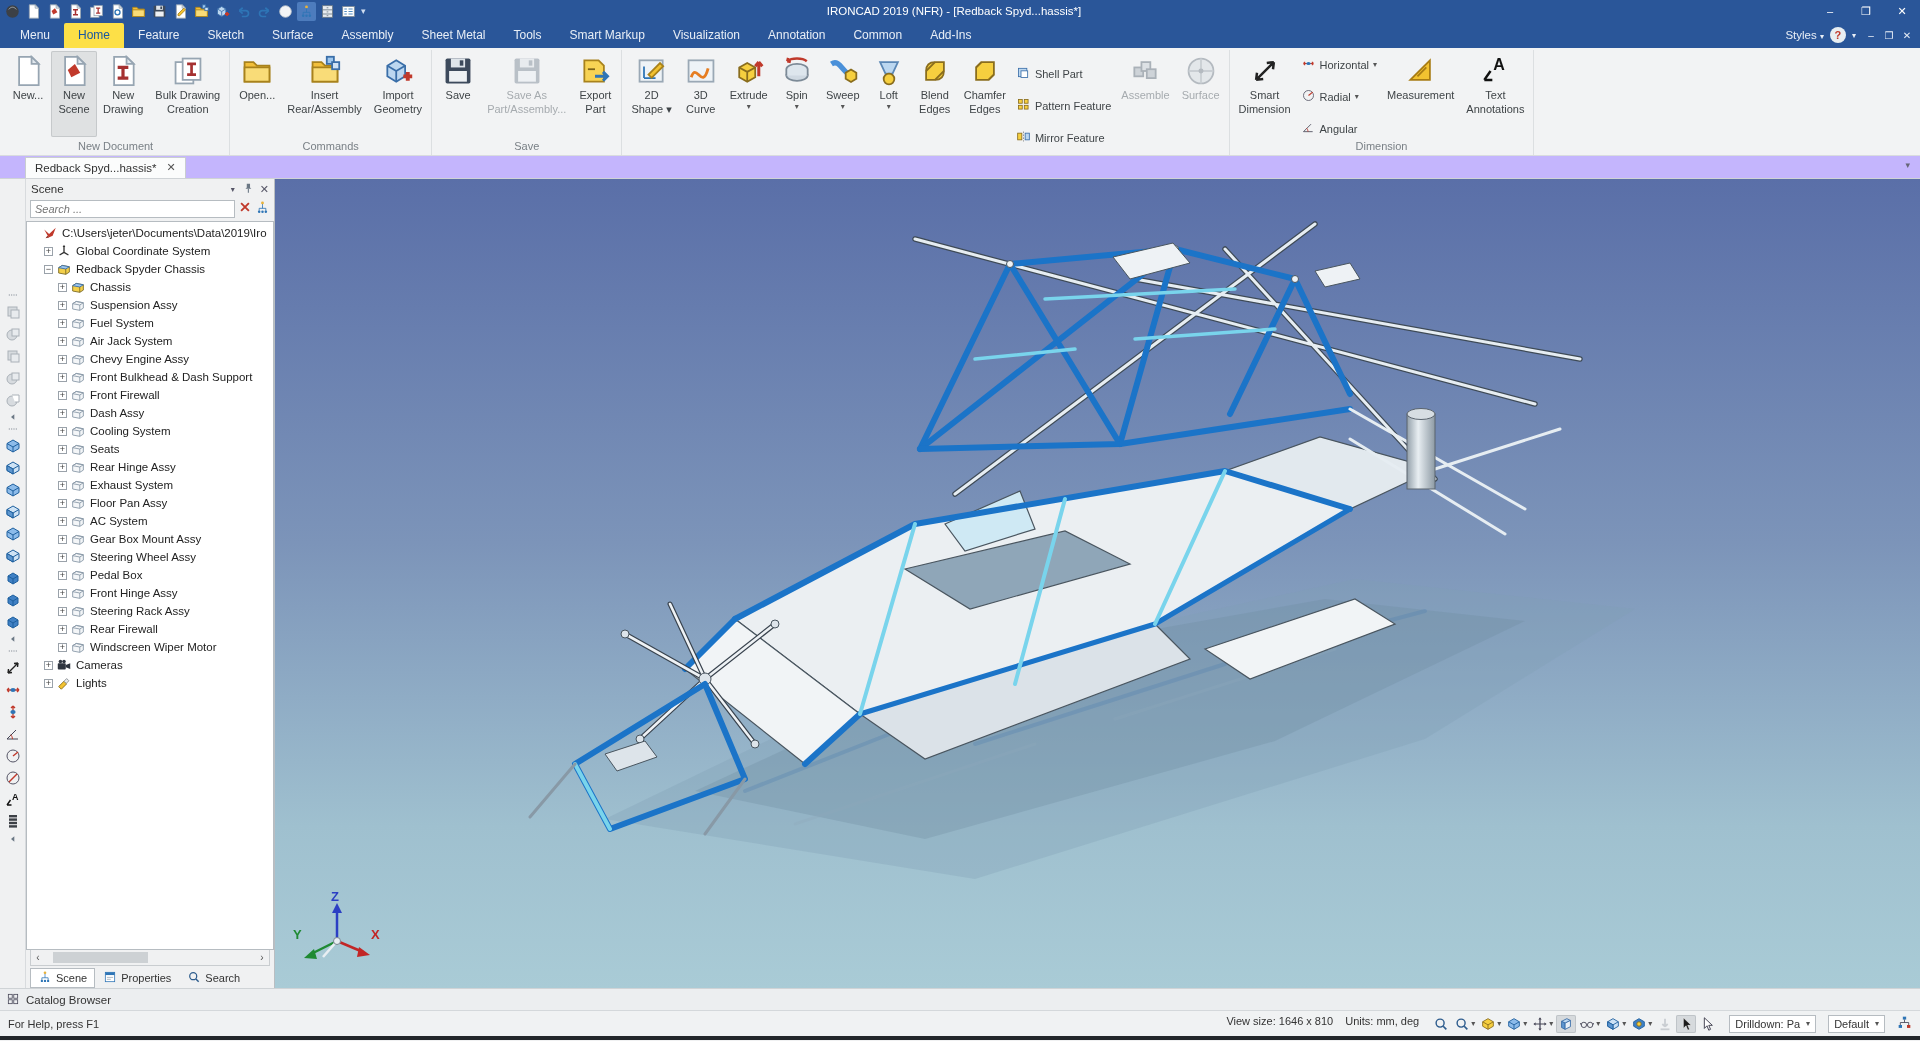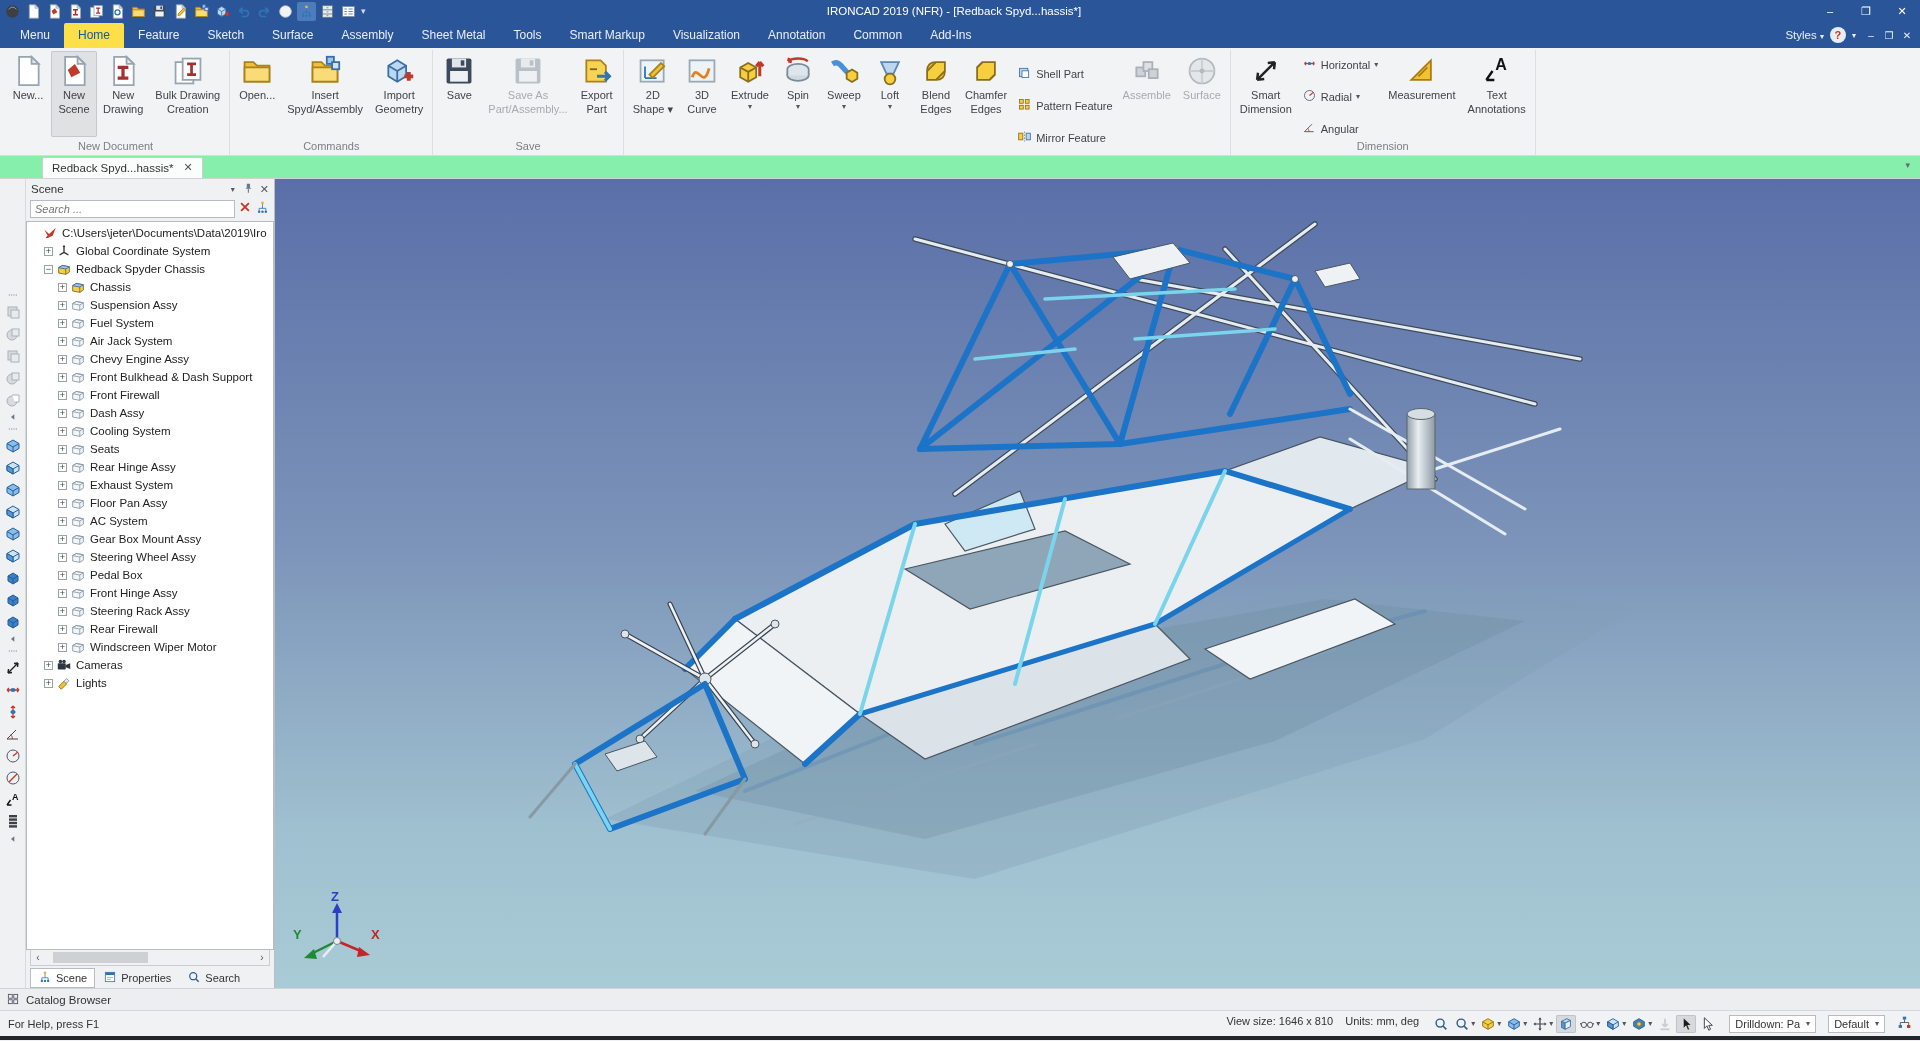--- a/index.html
+++ b/index.html
@@ -28,21 +28,21 @@
   .rbtn{display:flex;flex-direction:column;align-items:center;padding:4px 6px 1px;min-width:46px;font-size:11px;color:#3f4447;text-align:center;border-radius:2px;line-height:1.25}
   .rbtn.sel{background:#dfe1e2;box-shadow:inset 0 0 0 1px #c6c9cb}
   .rbtn.dis{color:#a6abaf}
   .rbtn .ric{width:32px;height:32px;margin-bottom:2px}
   .rbtn .dd{color:#555;font-size:8px;line-height:8px}
   .rlabel{font-size:11px;color:#7a8086;text-align:center;padding:3px 0 3px}
   .rstack{display:flex;flex-direction:column;justify-content:center;gap:15px;padding:5px 4px 0}
   .sbtn{display:flex;align-items:center;gap:4px;font-size:11px;color:#3f4447;white-space:nowrap}
   .sbtn .dd{font-size:8px;color:#555}
   
-  .doctabs{height:23px;background:#86efac;border-bottom:1px solid #cfd3d6;display:flex;align-items:flex-end;padding-left:42px;position:relative}
+  .doctabs{height:23px;background:#c4b5fd;border-bottom:1px solid #cfd3d6;display:flex;align-items:flex-end;padding-left:25px;position:relative}
   .dtab{background:#fbfcfc;border:1px solid #c9cdd0;border-bottom:none;padding:3px 9px 4px;font-size:11.5px;color:#333;display:flex;gap:10px;align-items:center}
   .dtab .x{color:#555;font-size:11px}
   .dt-collapse{position:absolute;right:10px;top:4px}
   
   .main{display:flex;height:809px}
   .rail{width:26px;background:#f0f1f2;border-right:1px solid #d8dbde;display:flex;flex-direction:column;align-items:center;padding-top:112px;gap:4px;flex:none}
   .rail .ri{width:18px;height:18px;display:flex;align-items:center;justify-content:center}
   .rail .ri.small{height:8px}
   .panel{width:249px;background:#f0f1f2;display:flex;flex-direction:column;border-right:1px solid #b9bec2;flex:none}
   .phead{height:20px;display:flex;align-items:center;padding:0 5px;font-size:11.5px;color:#333;gap:6px}
@@ -283,21 +283,21 @@
           <div>Open...</div>
         </div>
         <div class="rbtn">
           <div class="ric"><svg viewBox="0 0 18 18" width="32" height="32">
               <path d="M2 4h5l2 2h7v9H2z" fill="#f2bf3a" stroke="#a8821c"></path>
               <path d="M2 7h14v8H2z" fill="#f9dc78" stroke="#a8821c"></path>
               <rect x="10" y="1" width="4" height="4" fill="#9ec7ee" stroke="#3a6ea8"></rect>
               <rect x="13" y="4" width="4" height="4" fill="#cfe2f5" stroke="#3a6ea8"></rect>
             </svg></div>
           <div>Insert</div>
-          <div>Spyd/Assembly</div>
+          <div>Rear/Assembly</div>
         </div>
         <div class="rbtn">
           <div class="ric"><svg viewBox="0 0 18 18" width="32" height="32">
               <path d="M3 6l5-3 5 3v6l-5 3-5-3z" fill="#bcd7f0" stroke="#3a6ea8"></path>
               <path d="M3 6l5 3 5-3M8 9v6" stroke="#3a6ea8" fill="none"></path>
               <path d="M12 12h5M14.5 9.5v5" stroke="#c0392b" stroke-width="2.2" fill="none"></path>
             </svg></div>
           <div>Import</div>
           <div>Geometry</div>
         </div>

